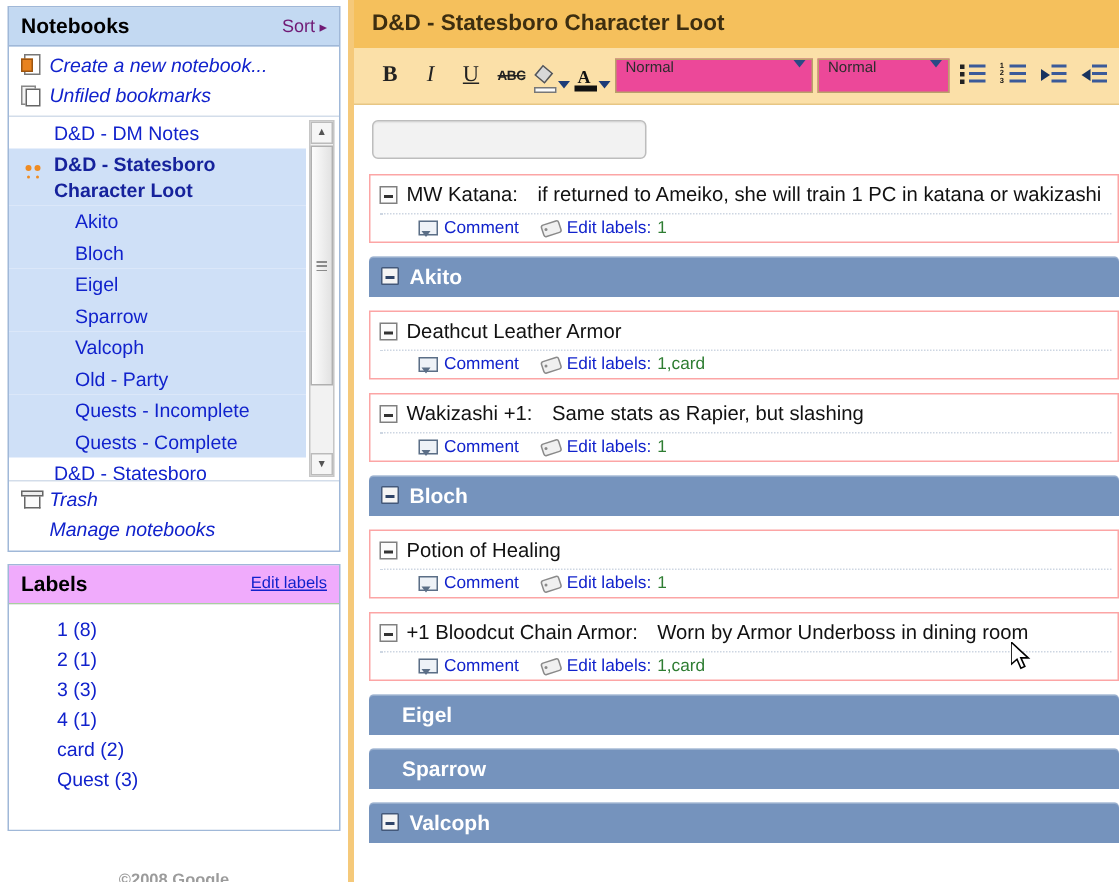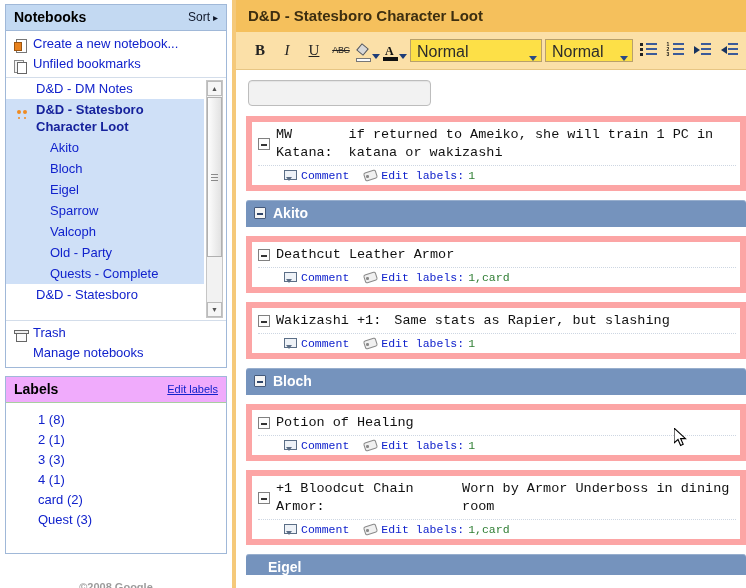--- a/index.html
+++ b/index.html
@@ -25,28 +25,28 @@
   .panel { border: 1px solid #a0b8d8; background:#fff; }
   .panel-head {
     background: #c3d9f2;
     padding: 4px 8px 5px 8px;
     display: flex; align-items: center; justify-content: space-between;
     border-bottom: 1px solid #a0b8d8;
   }
   .panel-head.green { background: #f0abfc; border-bottom: 1px solid #a8cfa0; }
   .panel-title { font-weight: bold; font-size: 14px; color: #000; }
   .panel-link { font-size: 11px; color: #1122cc; text-decoration: underline; cursor: pointer; }
-  .sort-link { font-size: 12px; color: #0f172a; cursor: pointer; }
+  .sort-link { font-size: 12px; color: #701a75; cursor: pointer; }
   .sort-link .arr { font-size: 10px; margin-left:3px; }
 
   .nb-top { padding: 3px 0 3px 0; }
   .nb-row {
-    display: flex; align-items: flex-end;
+    display: flex; align-items: flex-start;
     padding: 1px 0 1px 7px;
-    font-size: 13px; color: #1122cc; cursor: pointer; line-height: 18px;
+    font-size: 13px; color: #1122cc; cursor: pointer; line-height: 18px; font-style: italic;
   }
   .nb-row .txt { margin-left: 5px; }
   .ico { width: 15px; height: 15px; display:inline-block; position: relative; flex:0 0 15px;}
 
   
   .ico-newnb::before {
     content:""; position:absolute; left:3px; top:1px; width:9px; height:12px;
     background:#fff; border:1px solid #777;
   }
   .ico-newnb::after {
@@ -144,42 +144,42 @@
     display:flex; align-items:center; gap:3px;
     padding: 6px 4px 7px 12px; height: 38px; overflow:hidden;
   }
   .tb-btn {
     width:24px; height:23px; display:flex; align-items:center; justify-content:center;
     cursor:pointer; color:#222; font-size:14px;
   }
   .tb-btn b { font-family:"Liberation Serif", serif; font-size:15px;}
   .tb-btn i { font-family:"Liberation Serif", serif; font-size:15px;}
   .tb-btn u { font-family:"Liberation Serif", serif; font-size:15px;}
-  .tb-strike { font-size:9px; text-decoration: line-through; letter-spacing:-.3px;}
+  .tb-strike { font-size:9px; text-decoration: line-through; letter-spacing:-.3px;font-weight:bold;}
   .tb-combo {
     width:24px; height:23px; display:flex; align-items:flex-end; justify-content:center;
     cursor:pointer; position:relative;
   }
   .caret { width:0;height:0;border-left:4px solid transparent;border-right:4px solid transparent;
            border-top:5px solid #1d3c78; margin-left:2px; margin-bottom:3px;}
   .hl-ico { position:relative; width:15px; height:17px; }
   .hl-ico .pen {
     position:absolute; left:2px; top:0px; width:9px; height:9px; background:#d8d8d8;
     border:1px solid #555; transform: rotate(40deg);
   }
   .hl-ico .bar { position:absolute; left:0; bottom:0; width:15px; height:4px;
     background:#fafafa; border:1px solid #777;}
   .fc-ico { position:relative; width:15px; height:17px; }
   .fc-ico .a { position:absolute; left:2px; top:-1px; font-size:12px; font-weight:bold;
                font-family:"Liberation Serif",serif; color:#111;}
   .fc-ico .bar { position:absolute; left:0; bottom:1px; width:15px; height:4px; background:#111;}
   .select-box {
-    height:23px; border:1px solid #b9a06a; background:#fde047;
-    display:flex; align-items:flex-end; justify-content:space-between;
-    padding: 0 4px 0 6px; font-size:16px; color:#2c2c2c; cursor:pointer;
+    height:23px; border:1px solid #b9a06a; background:#ec4899;
+    display:flex; align-items:flex-start; justify-content:space-between;
+    padding: 0 4px 0 6px; font-size:10px; color:#2c2c2c; cursor:pointer;
   }
   .sel-style { width:132px; }
   .sel-font  { width:88px; }
   .sel-caret { width:0;height:0;border-left:4px solid transparent;border-right:4px solid transparent;
                border-top:5px solid #2a4a85;}
   .list-ico { position:relative; width:17px; height:14px; }
   .list-ico .ln { position:absolute; right:0; width:11px; height:2px; background:#3b5a99; }
   .list-ico .ln:nth-of-type(1){ top:0; }
   .list-ico .ln:nth-of-type(2){ top:5px; }
   .list-ico .ln:nth-of-type(3){ top:10px; }
@@ -201,23 +201,22 @@
   .ind-ico.out .ar { border-left:none; border-right:6px solid #18335f; }
 
   .doc-body { padding: 10px 0 0 10px; height: 505px; overflow:hidden; }
   .search-bar {
     height: 26px; border:1px solid #bdbdbd; border-radius:4px;
     background:#f2f2f2; margin: 0 2px 10px 2px;
     box-shadow: inset 0 1px 1px rgba(0,0,0,.06);
   }
 
   .note {
-    border:6px solid #fca5a5; background:#fff; margin-bottom:9px;
+    border:1px solid #fca5a5; background:#fff; margin-bottom:9px;
     padding: 4px 4px 3px 6px;
-    font-family: Liberation Mono, monospace;
   }
   .note-line { display:flex; align-items:center; gap:6px; font-size:13.5px; line-height:18px; }
   .collapse-ico {
     width:12px; height:12px; border:1px solid #808080; background:#fcfcfc;
     display:flex; align-items:center; justify-content:center; flex:0 0 12px;
     cursor:pointer; position:relative;
   }
   .collapse-ico::after{
     content:""; position:absolute; left:2px; top:5px; width:6px; height:1.5px; background:#333;
   }
@@ -306,20 +305,21 @@
             <span class="people-badge ico ico-people"></span>
             <span>D&amp;D - Statesboro Character Loot</span>
           </div>
 
           <div class="nb-item child">Akito</div>
           <div class="nb-item child">Bloch</div>
           <div class="nb-item child">Eigel</div>
           <div class="nb-item child">Sparrow</div>
           <div class="nb-item child">Valcoph</div>
           <div class="nb-item child">Old - Party</div>
+          <div class="nb-item child">Quests - Incomplete</div>
           <div class="nb-item child">Quests - Complete</div>
 
           <div class="nb-item">D&amp;D - Statesboro</div>
 
         </div>
 
         <div class="sb">
           <div class="sb-btn up">▲</div>
           <div class="sb-thumb">
             <span class="sb-grip"></span>

